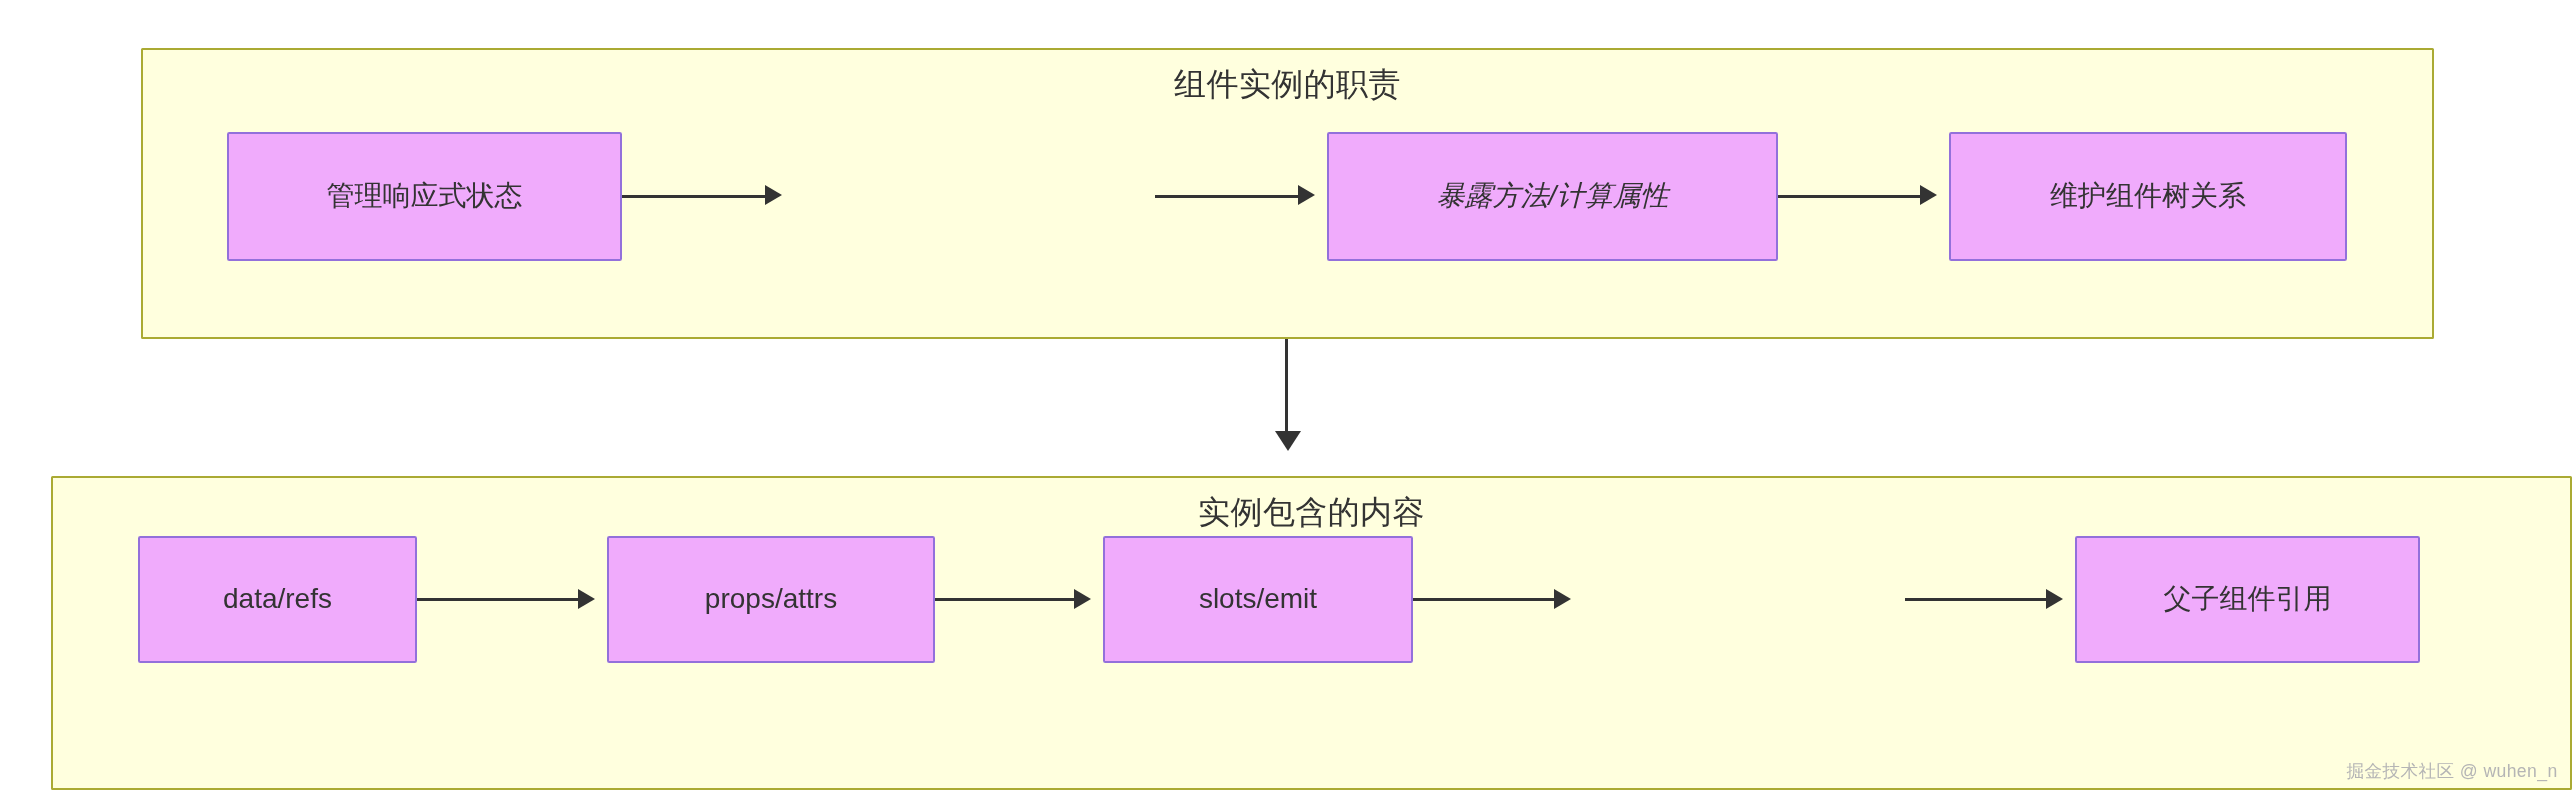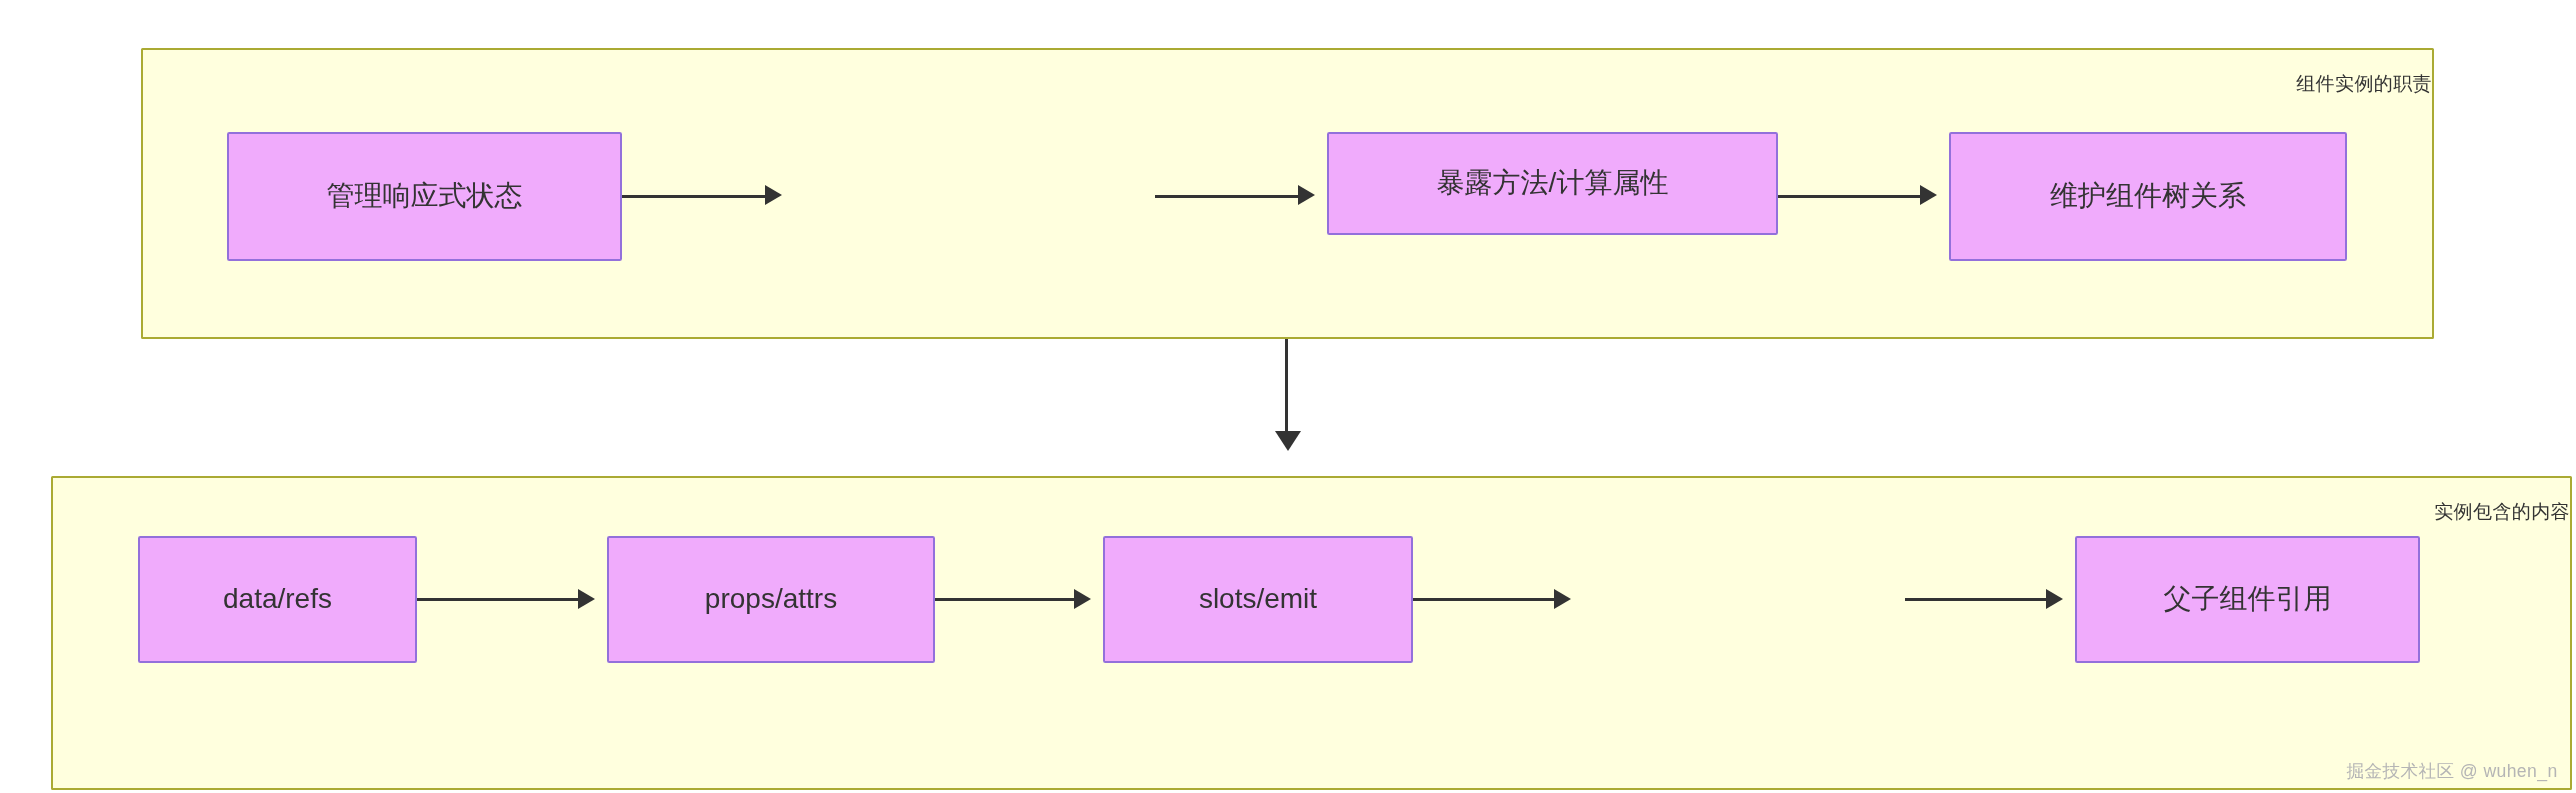--- a/index.html
+++ b/index.html
@@ -39,22 +39,22 @@
     top: 476px;
     width: 2521px;
     height: 314px;
   }
 
   .subgraph-title {
     position: absolute;
     top: 17px;
     left: 0;
     width: 100%;
-    text-align: right;
-    font-size: 19px;
+    text-align: center;
+    font-size: 32px;
     line-height: 34px;
     color: #333333;
     letter-spacing: 0.4px;
     white-space: nowrap;
   }
 
   
   .node {
     position: absolute;
     background: #f0abfc;
@@ -67,21 +67,21 @@
     color: #333333;
     font-size: 28px;
     line-height: 1.1;
     white-space: nowrap;
     text-align: center;
   }
 
   
   #node-manage-reactive-state { left: 227px;  top: 132px; width: 395px; height: 129px; }
   #node-handle-lifecycle      { left: 794px; top: 132px; width: 362px; height: 129px; }
-  #node-expose-methods        { left: 1327px; top: 132px; width: 451px; height: 103px; }
+  #node-expose-methods        { left: 1327px; top: 132px; width: 451px; height: 129px; font-style: italic; }
   #node-maintain-tree         { left: 1949px; top: 132px; width: 398px; height: 129px; }
 
   
   #node-data-refs    { left: 138px;  top: 536px; width: 279px; height: 127px; }
   #node-props-attrs  { left: 607px;  top: 536px; width: 328px; height: 127px; }
   #node-slots-emit   { left: 1103px; top: 536px; width: 310px; height: 127px; }
   #node-render-fn    { left: 1583px; top: 536px; width: 322px; height: 127px; }
   #node-parent-child { left: 2075px; top: 536px; width: 345px; height: 127px; }
 
   

